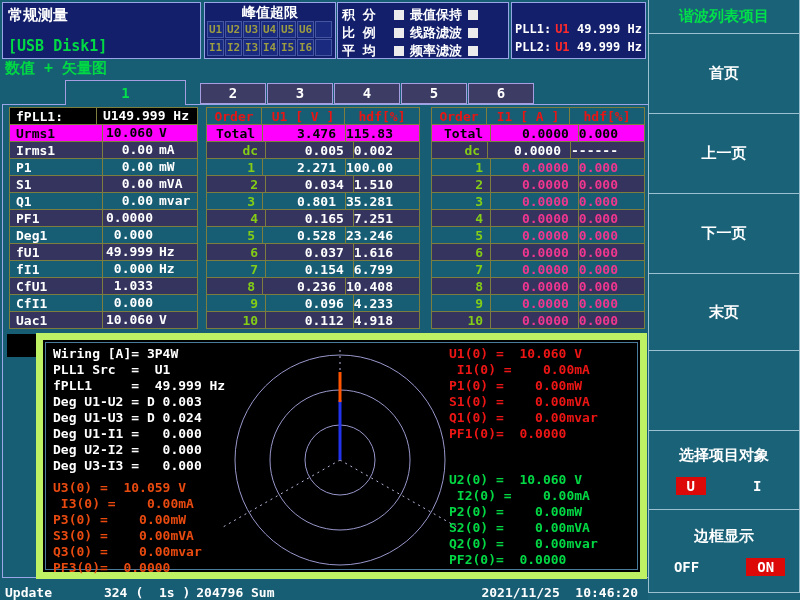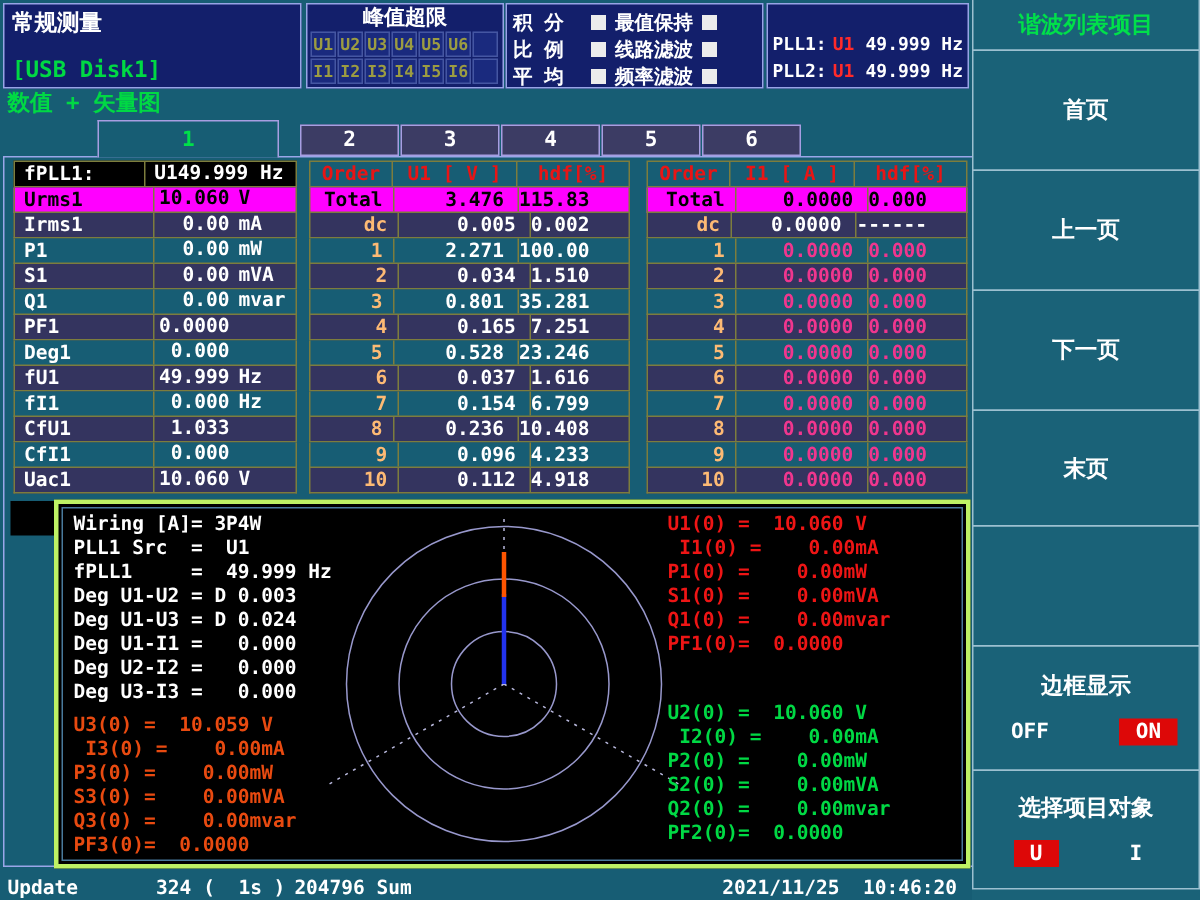--- a/index.html
+++ b/index.html
@@ -45,32 +45,32 @@
   .m-val{flex:1;text-align:right;}
   .m-unit{width:38px;padding-left:6px;}
   
   .htable{position:absolute;top:2px;width:214px;}
   .hrow{display:flex;align-items:center;height:17px;box-sizing:border-box;font-size:13px;
         border:1px solid #7d7d3d;border-top:none;background:#175d74;white-space:pre;}
   .hrow.head{height:18px;border-top:1px solid #7d7d3d;color:#e81515;}
   .hrow.alt{background:#34345f;}
   .hrow.magenta{background:#ff00ff;}
   .c-order{width:54px;text-align:right;padding-right:7px;border-right:1px solid #7d7d3d;
-           align-self:stretch;display:flex;align-items:center;justify-content:flex-end;color:#fdba74;}
+           align-self:stretch;display:flex;align-items:center;justify-content:flex-end;color:#84cc16;}
   .c-v1{width:82px;text-align:right;padding-right:9px;border-right:1px solid #7d7d3d;
         align-self:stretch;display:flex;align-items:center;justify-content:flex-end;}
   .c-v2{flex:1;padding-right:26px;}
   .hrow.head .c-order,.hrow.head .c-v1{color:#e81515;justify-content:center;padding-right:0;}
   .hrow.head .c-v2{text-align:center;padding-right:0;}
   .hrow.magenta .c-order,.hrow.magenta .c-v1,.hrow.magenta .c-v2{color:#000;}
   .vred{color:#ffffff;} .vpink{color:#f0368e;} .vwhite{color:#fff;}
   
   .page-marker{position:absolute;left:4px;top:229px;width:30px;height:23px;background:#000;}
   .vpanel{position:absolute;left:33px;top:228px;width:611px;height:246px;background:#000;
-          border:3px solid #bef264;box-sizing:border-box;
+          border:7px solid #bef264;box-sizing:border-box;
           box-shadow:inset 0 0 0 2px #000, inset 0 0 0 3px #49799b;}
   .vtext{position:absolute;font-size:13px;line-height:16px;white-space:pre;}
   .v-info{left:10px;top:6px;color:#fff;}
   .v-p3{left:10px;top:140px;color:#e84a10;}
   .v-p1{left:406px;top:6px;color:#ee1515;}
   .v-p2{left:406px;top:132px;color:#00d944;}
   
   .statusbar{position:absolute;left:0;top:578px;width:648px;height:22px;display:flex;
              align-items:flex-end;color:#fff;font-size:13px;white-space:pre;}
   .sb-update{margin-left:5px;} .sb-count{margin-left:52px;} .sb-rate{margin-left:8px;}
@@ -226,29 +226,29 @@
     <span class="sb-sum">204796 Sum</span>
     <span class="sb-date">2021/11/25  10:46:20</span>
   </div>
 
   <div class="sidebar">
     <div class="side-box side-title">
       <span>谐波列表项目</span>
     </div>
     <div id="navbtns" style="display:contents"><div class="side-box" style="height: 81px;">首页</div><div class="side-box" style="height: 81px;">上一页</div><div class="side-box" style="height: 81px;">下一页</div><div class="side-box" style="height: 78px;">末页</div></div>
     <div class="side-box" style="height:81px"></div>
+    <div class="side-box" style="height:80px">
+      <span>选择项目对象</span>
+      <div class="opt-row" id="selopts">
+          <span class="opt selected">U</span>
+          <span class="opt">I</span>
+        </div>
+    </div>
     <div class="side-box" style="height:84px">
       <span>边框显示</span>
       <div class="opt-row" id="bordopts">
           <span class="opt">OFF</span>
           <span class="opt selected">ON</span>
         </div>
     </div>
-    <div class="side-box" style="height:80px">
-      <span>选择项目对象</span>
-      <div class="opt-row" id="selopts">
-          <span class="opt selected">U</span>
-          <span class="opt">I</span>
-        </div>
-    </div>
   </div>
 
 </div>
 
 </body></html>

